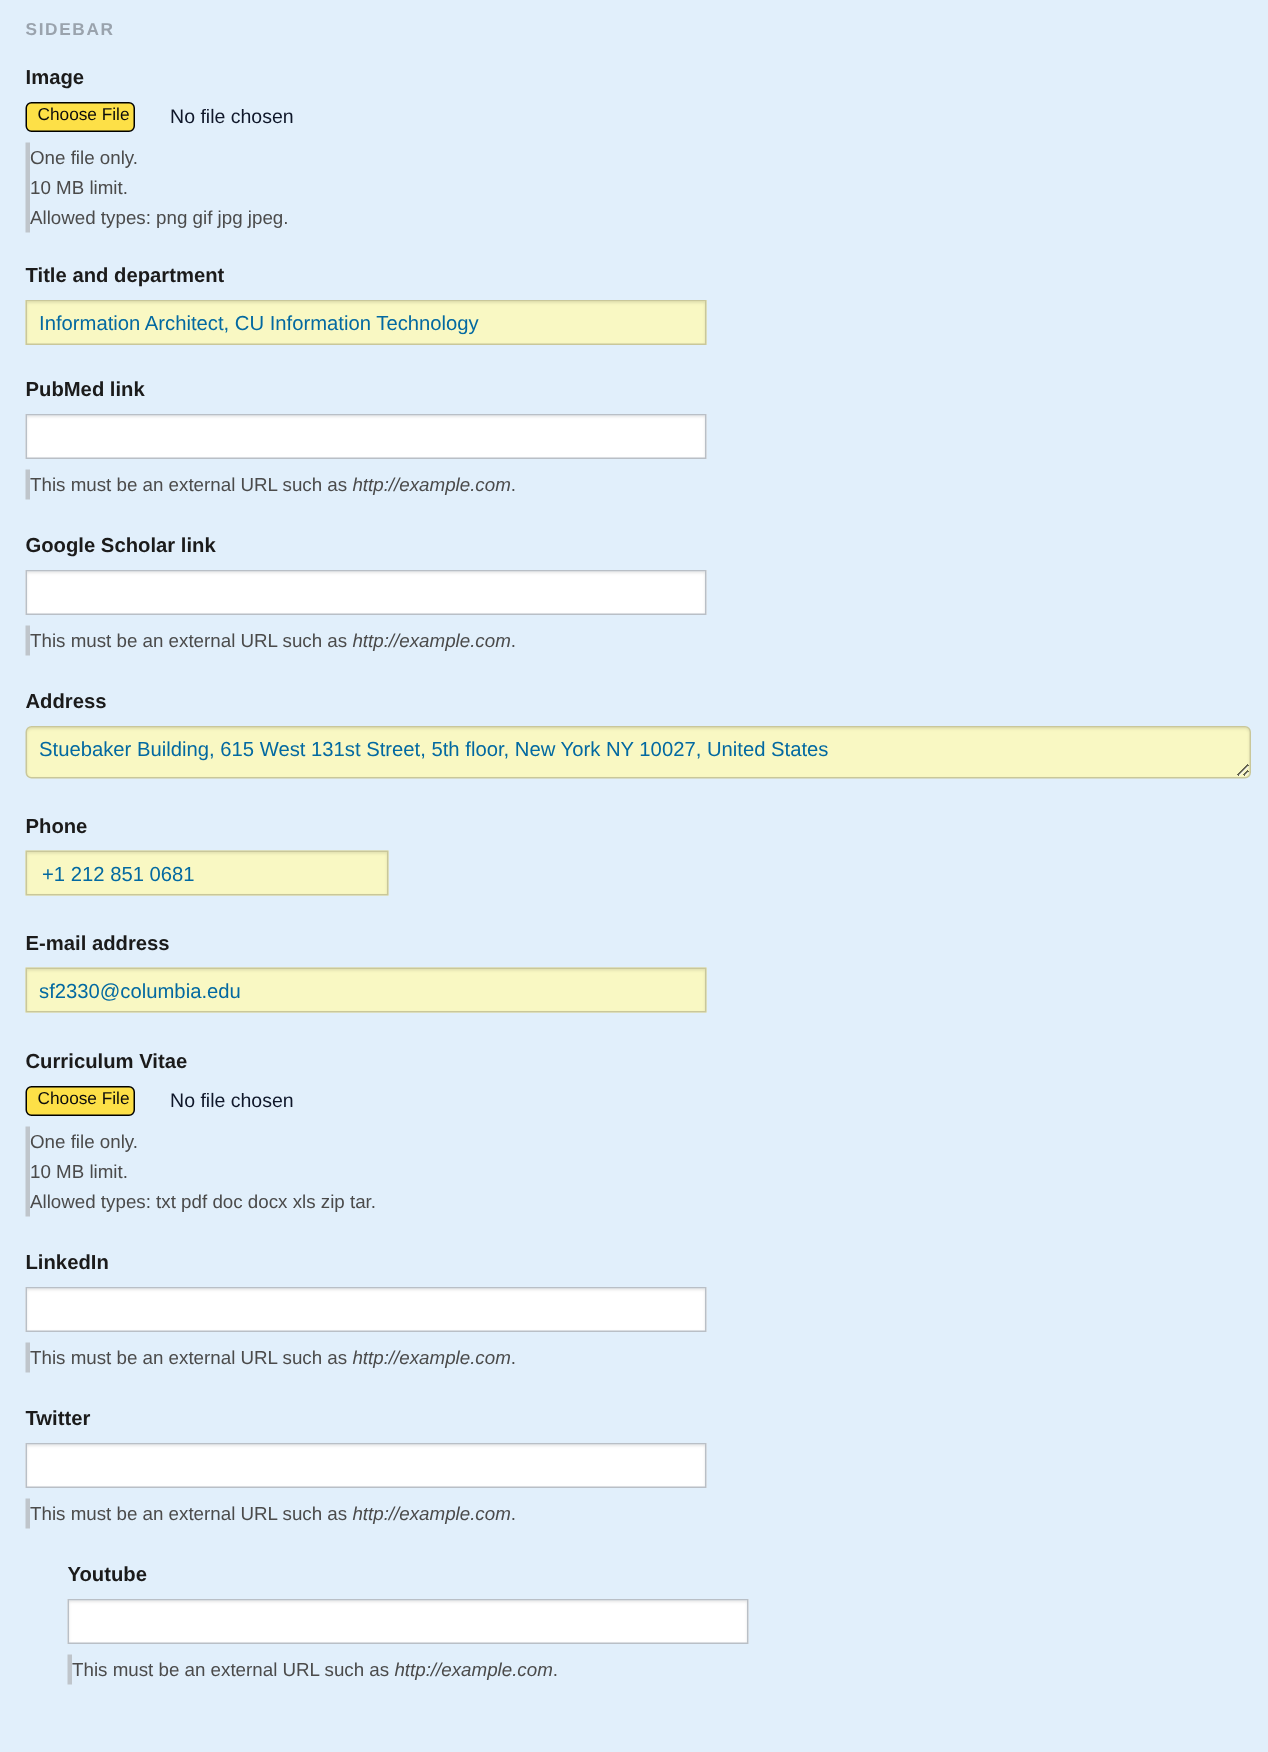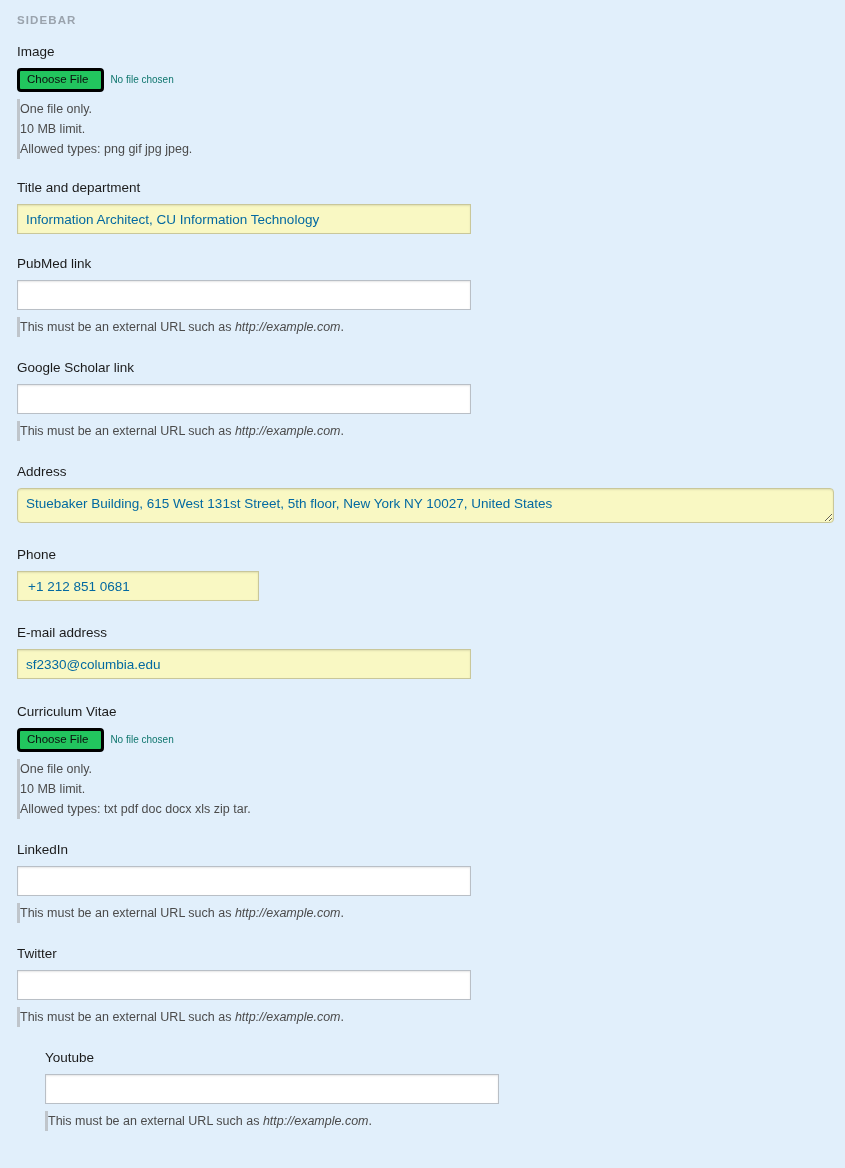--- a/index.html
+++ b/index.html
@@ -28,21 +28,21 @@
     text-transform: uppercase;
     line-height: 16px;
   }
   .field {
     margin: 0 0 0 0;
     padding: 0 0 0 17px;
   }
   .field-label {
     display: block;
     font-size: 13.5px;
-    font-weight: normal;
+    font-weight: bold;
     color: #1b1b1b;
     line-height: 18px;
   }
   
   .f-image       { margin-top: 15px; }
   .f-title       { margin-top: 20px; }
   .f-pubmed      { margin-top: 21px; }
   .f-scholar     { margin-top: 22px; }
   .f-address     { margin-top: 22px; }
   .f-phone       { margin-top: 23px; }
@@ -56,31 +56,31 @@
   .file-row {
     display: flex;
     align-items: center;
     margin-top: 7px;
   }
   .choose-file-btn {
     font-family: "Liberation Sans", sans-serif;
     font-size: 11.5px;
     line-height: 13px;
     color: #0c0c0c;
-    background: #22c55e;
-    border: 3px solid #000000;
+    background: #fde047;
+    border: 1px solid #000000;
     border-radius: 4px;
-    padding: 2px 13px 3px 7px;
+    padding: 2px 3px 3px 7px;
     cursor: default;
     box-sizing: border-box;
   }
   .no-file-text {
-    font-size: 10px;
-    color: #0f766e;
-    margin-left: 6px;
+    font-size: 13px;
+    color: #0f172a;
+    margin-left: 23px;
     line-height: 16px;
   }
 
   
   .text-input {
     display: block;
     box-sizing: border-box;
     margin-top: 7px;
     height: 30px;
     width: 454px;

